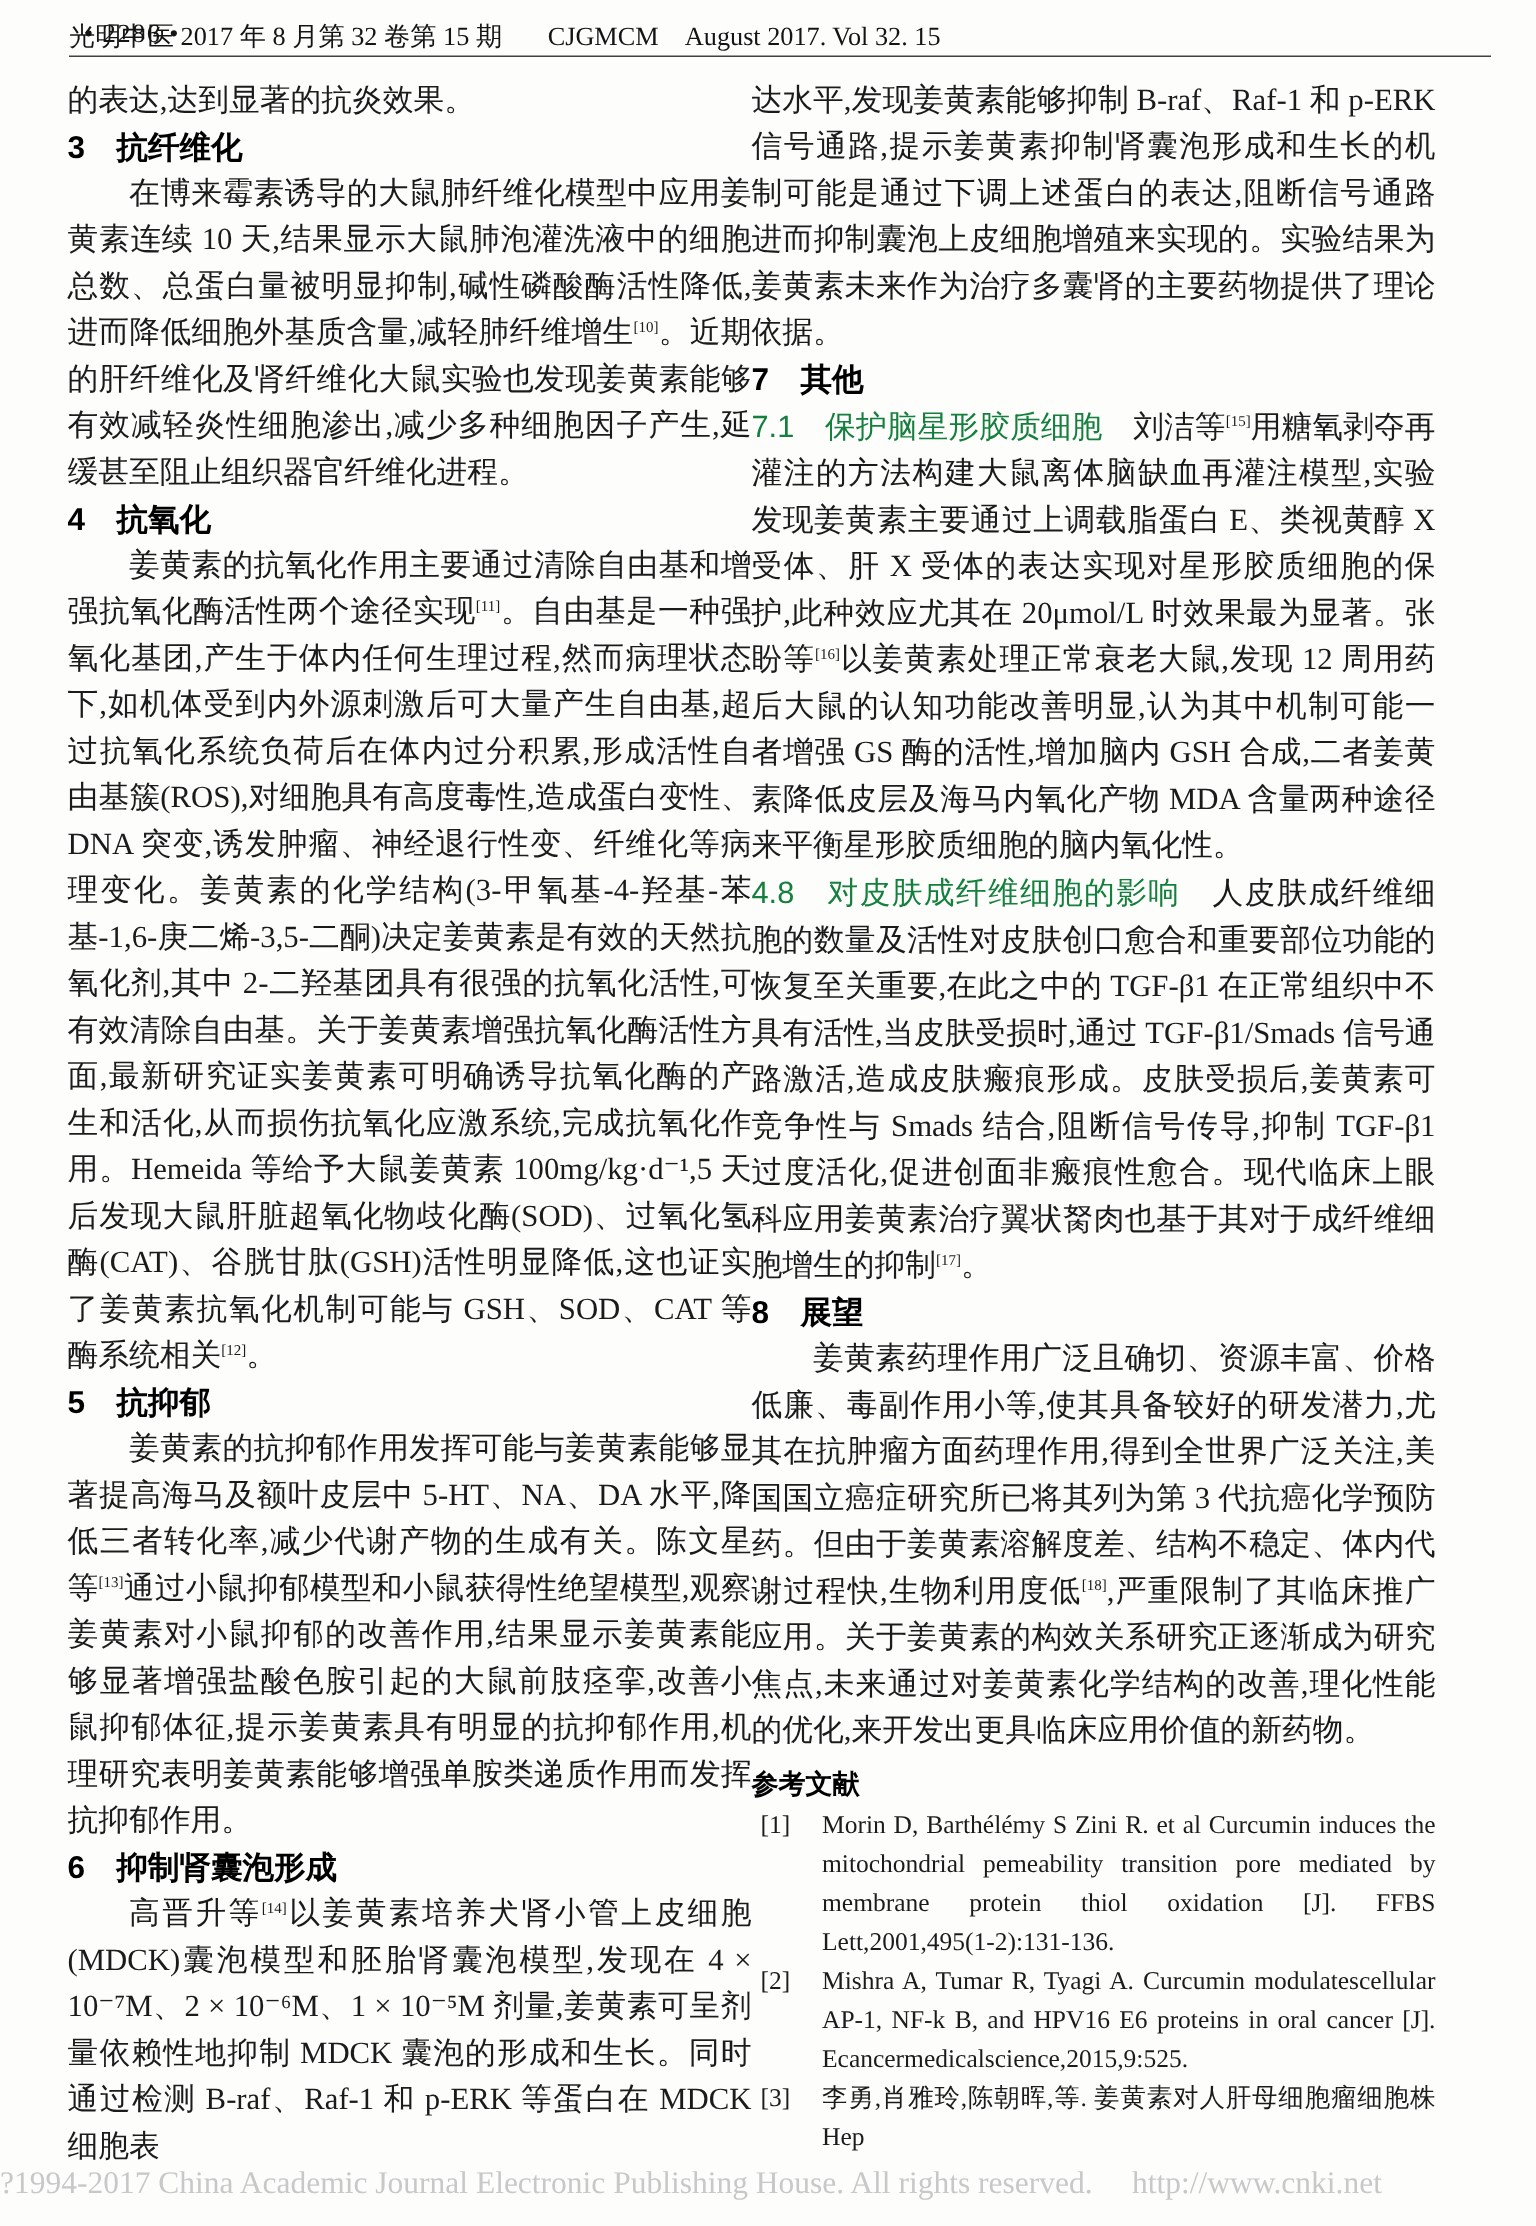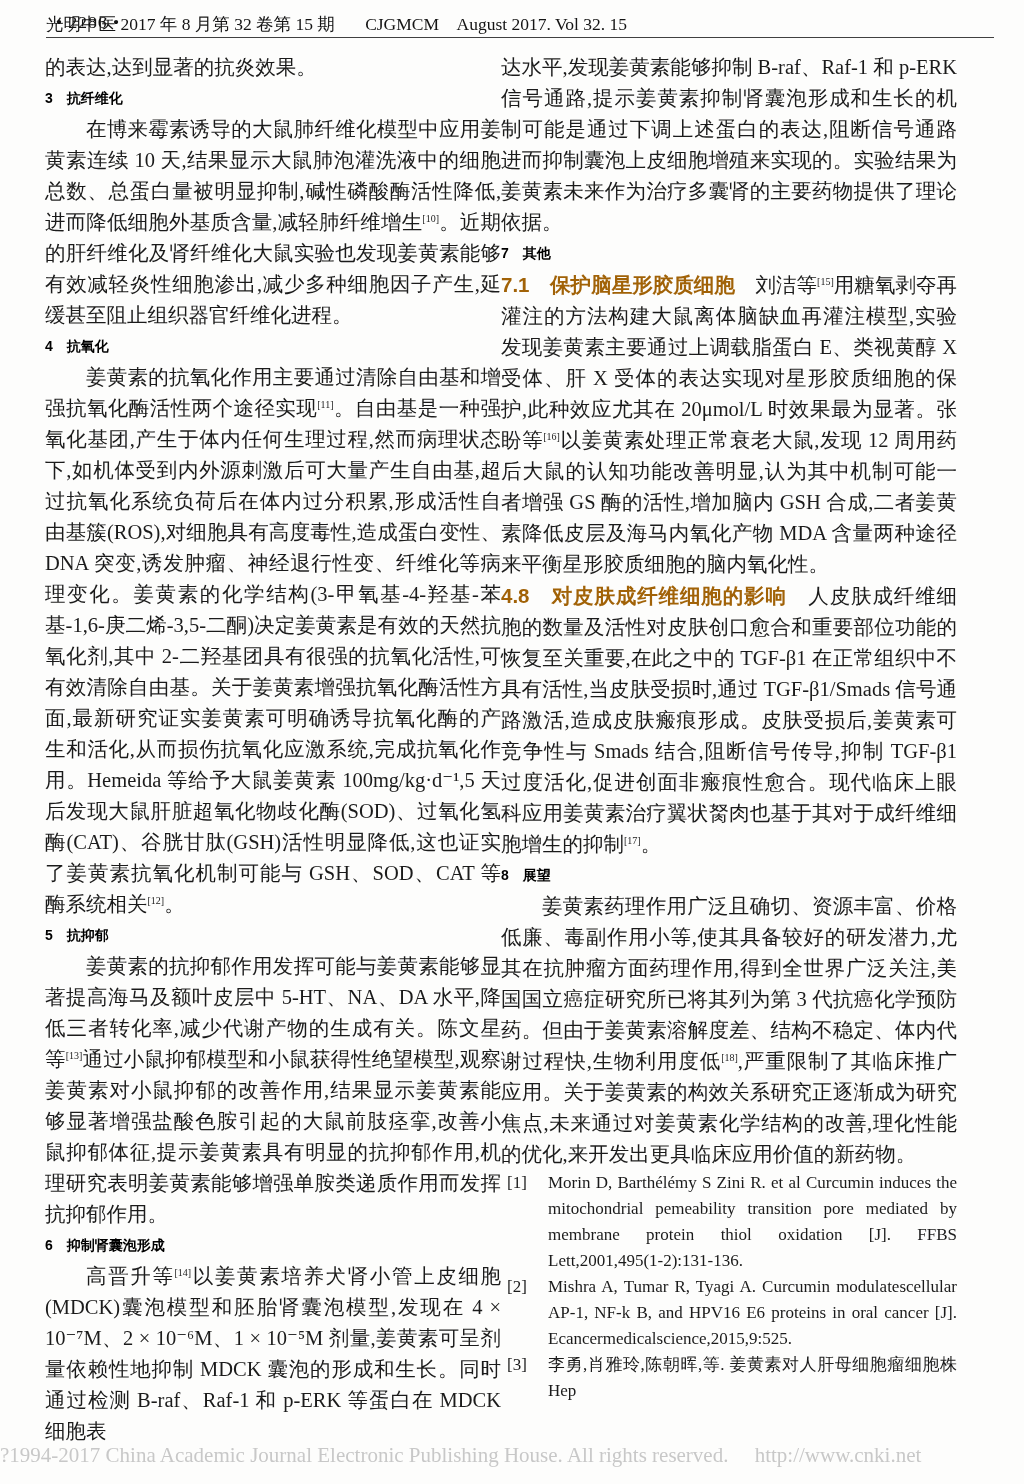--- a/index.html
+++ b/index.html
@@ -35,29 +35,29 @@
   }
   .col { width: 456px; }
   p.body {
     margin: 0;
     font-size: 20.5px; line-height: 31px;
     text-align: justify;
     color: #1b1b1b;
   }
   p.indent { text-indent: 2em; }
   .heading {
-    font-size: 14px; line-height: 31px;
+    font-size: 21px; line-height: 31px;
     font-weight: 700;
     font-family: "Liberation Sans", "DejaVu Sans", sans-serif;
     color: #000;
   }
   .inline-b {
-    font-weight: 700;
+    font-weight: 400;
     font-family: "Liberation Sans", "DejaVu Sans", sans-serif;
-    color: #a16207;
+    color: #15803d;
   }
   sup.cite {
     font-size: 10px;
     line-height: 0;
     vertical-align: 7px;
     letter-spacing: 0;
   }
   
   .ref-heading {
     margin-top: 4px;
@@ -109,20 +109,21 @@
         <div class="heading">6　抑制肾囊泡形成</div>
         <p class="body indent">高晋升等<sup class="cite">[14]</sup>以姜黄素培养犬肾小管上皮细胞(MDCK)囊泡模型和胚胎肾囊泡模型,发现在 4 × 10⁻⁷M、2 × 10⁻⁶M、1 × 10⁻⁵M 剂量,姜黄素可呈剂量依赖性地抑制 MDCK 囊泡的形成和生长。同时通过检测 B-raf、Raf-1 和 p-ERK 等蛋白在 MDCK 细胞表</p>
       </div>
     <div class="col" id="col-right">
         <p class="body">达水平,发现姜黄素能够抑制 B-raf、Raf-1 和 p-ERK 信号通路,提示姜黄素抑制肾囊泡形成和生长的机制可能是通过下调上述蛋白的表达,阻断信号通路进而抑制囊泡上皮细胞增殖来实现的。实验结果为姜黄素未来作为治疗多囊肾的主要药物提供了理论依据。</p>
         <div class="heading">7　其他</div>
         <p class="body"><span class="inline-b">7.1　保护脑星形胶质细胞</span>　刘洁等<sup class="cite">[15]</sup>用糖氧剥夺再灌注的方法构建大鼠离体脑缺血再灌注模型,实验发现姜黄素主要通过上调载脂蛋白 E、类视黄醇 X 受体、肝 X 受体的表达实现对星形胶质细胞的保护,此种效应尤其在 20μmol/L 时效果最为显著。张盼等<sup class="cite">[16]</sup>以姜黄素处理正常衰老大鼠,发现 12 周用药后大鼠的认知功能改善明显,认为其中机制可能一者增强 GS 酶的活性,增加脑内 GSH 合成,二者姜黄素降低皮层及海马内氧化产物 MDA 含量两种途径来平衡星形胶质细胞的脑内氧化性。</p>
         <p class="body"><span class="inline-b">4.8　对皮肤成纤维细胞的影响</span>　人皮肤成纤维细胞的数量及活性对皮肤创口愈合和重要部位功能的恢复至关重要,在此之中的 TGF-β1 在正常组织中不具有活性,当皮肤受损时,通过 TGF-β1/Smads 信号通路激活,造成皮肤瘢痕形成。皮肤受损后,姜黄素可竞争性与 Smads 结合,阻断信号传导,抑制 TGF-β1 过度活化,促进创面非瘢痕性愈合。现代临床上眼科应用姜黄素治疗翼状胬肉也基于其对于成纤维细胞增生的抑制<sup class="cite">[17]</sup>。</p>
         <div class="heading">8　展望</div>
         <p class="body indent">姜黄素药理作用广泛且确切、资源丰富、价格低廉、毒副作用小等,使其具备较好的研发潜力,尤其在抗肿瘤方面药理作用,得到全世界广泛关注,美国国立癌症研究所已将其列为第 3 代抗癌化学预防药。但由于姜黄素溶解度差、结构不稳定、体内代谢过程快,生物利用度低<sup class="cite">[18]</sup>,严重限制了其临床推广应用。关于姜黄素的构效关系研究正逐渐成为研究焦点,未来通过对姜黄素化学结构的改善,理化性能的优化,来开发出更具临床应用价值的新药物。</p>
+        <div class="ref-heading">参考文献</div>
         <div class="reference"><span class="ref-label">[1]</span><span>Morin D, Barthélémy S Zini R. et al Curcumin induces the mitochondrial pemeability transition pore mediated by membrane protein thiol oxidation [J]. FFBS Lett,2001,495(1-2):131-136.</span></div>
         <div class="reference"><span class="ref-label">[2]</span><span>Mishra A, Tumar R, Tyagi A. Curcumin modulatescellular AP-1, NF-k B, and HPV16 E6 proteins in oral cancer [J]. Ecancermedicalscience,2015,9:525.</span></div>
         <div class="reference"><span class="ref-label">[3]</span><span>李勇,肖雅玲,陈朝晖,等. 姜黄素对人肝母细胞瘤细胞株 Hep</span></div>
       </div>
   </div>
 
   <div class="footer">?1994-2017 China Academic Journal Electronic Publishing House. All rights reserved.     http://www.cnki.net</div>
 
 </div>
 

